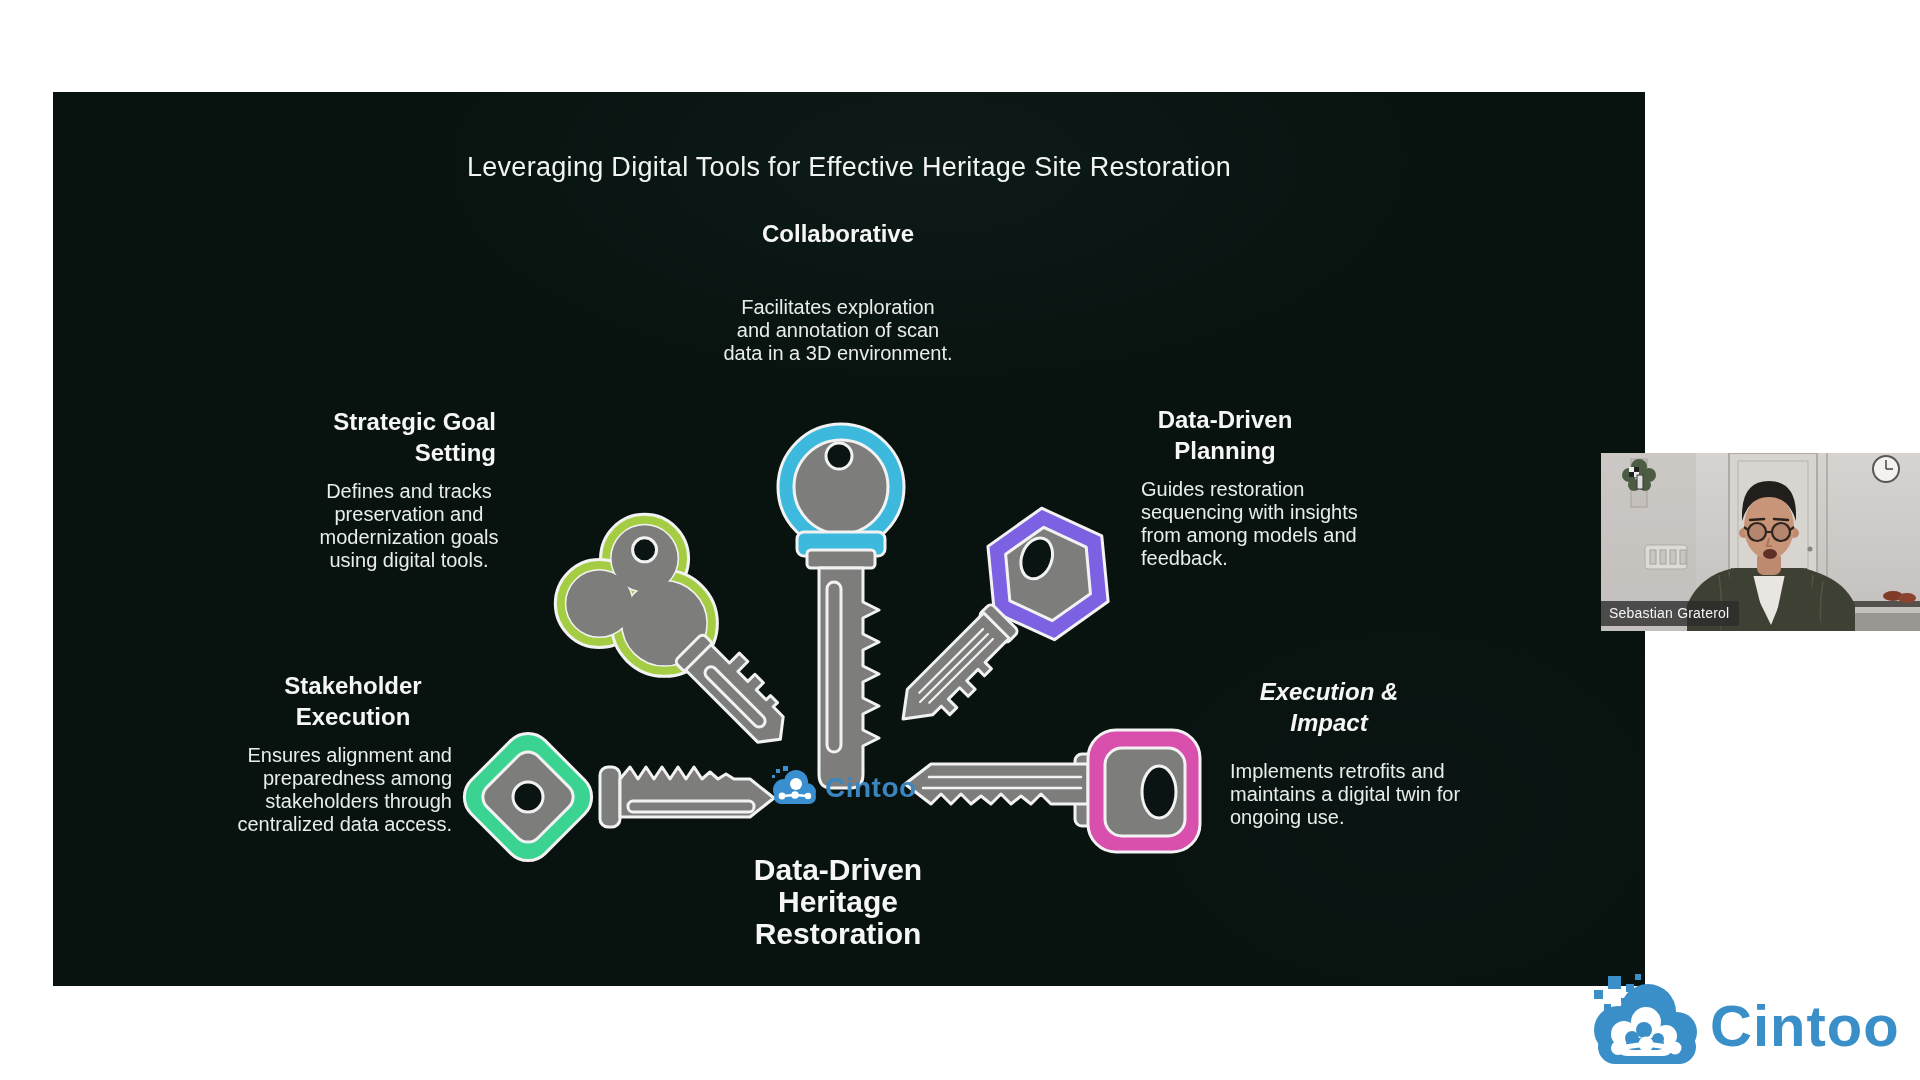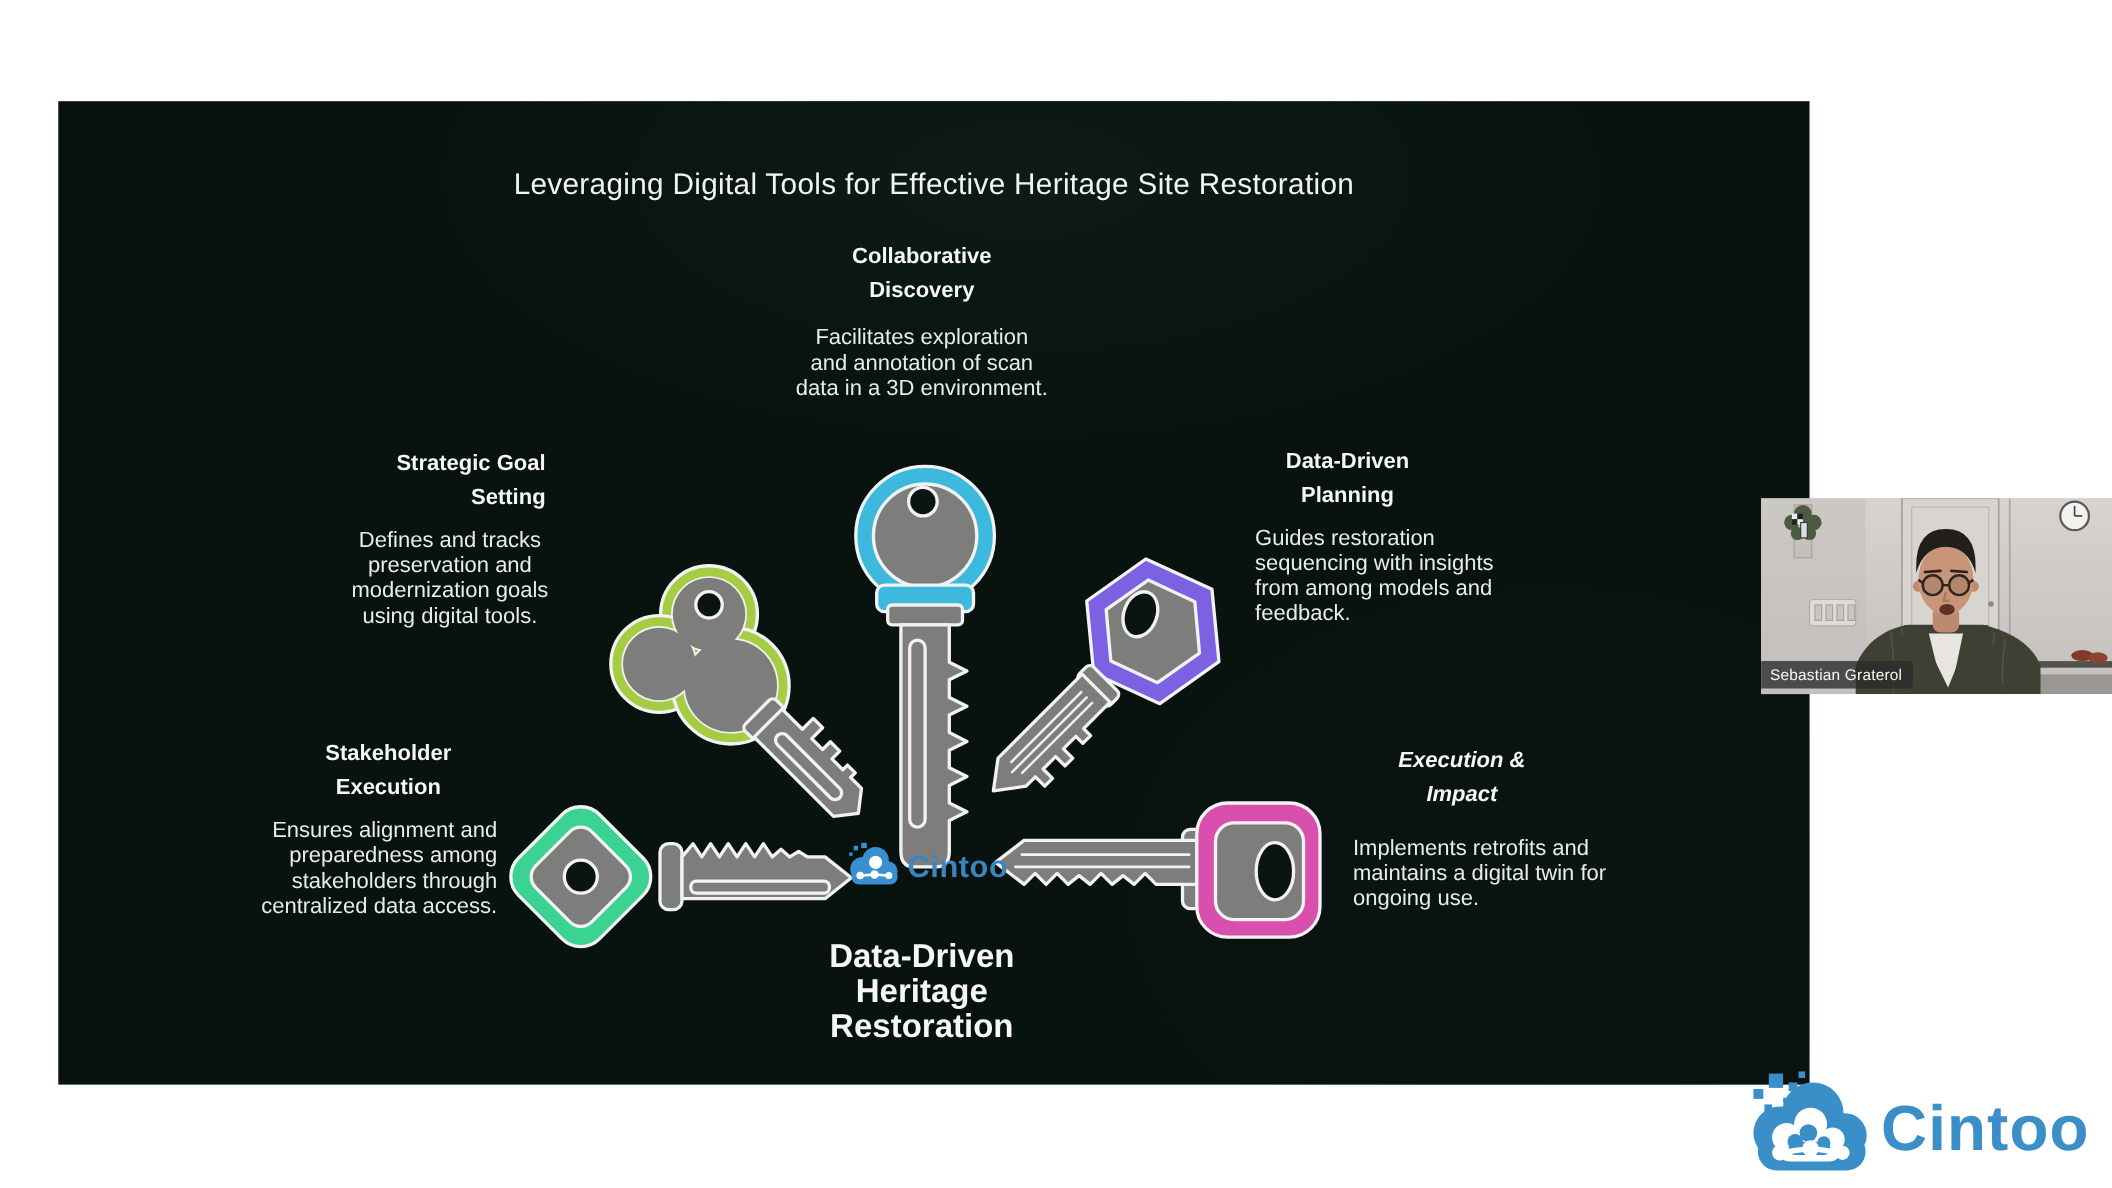--- a/index.html
+++ b/index.html
@@ -5,21 +5,21 @@
   html,body{margin:0;padding:0;background:#ffffff;font-family:"Liberation Sans",sans-serif;}
   #stage{position:relative;width:1920px;height:1080px;background:#ffffff;overflow:hidden;}
 
   
   #slide{position:absolute;left:5px;top:92px;width:1592px;height:894px;
     background:radial-gradient(ellipse 900px 400px at 55% 8%, #0d1a17 0%, rgba(13,26,23,0) 60%),
                radial-gradient(ellipse 700px 500px at 85% 80%, #0a1513 0%, rgba(10,21,19,0) 60%),
                #081310;margin-left:48px;}
   .slide-title{position:absolute;left:0;top:60px;width:1592px;text-align:center;
     color:#f2f4f3;font-size:27px;font-weight:400;letter-spacing:.3px;}
-  .topic-heading{position:absolute;color:#f5f6f5;font-weight:700;font-size:20px;line-height:31px;}
+  .topic-heading{position:absolute;color:#f5f6f5;font-weight:700;font-size:24px;line-height:31px;}
   .topic-desc{position:absolute;color:#e9eceb;font-size:20px;line-height:23px;font-weight:400;}
   .t-center{text-align:center;} .t-right{text-align:right;} .t-left{text-align:left;}
 
   #h-collab{left:635px;top:126px;width:300px;}
   #d-collab{left:670px;top:204px;width:230px;}
   #h-strategic{left:243px;top:314px;width:200px;}
   #d-strategic{left:256px;top:388px;width:200px;text-align:center;}
   #h-planning{left:1072px;top:312px;width:200px;}
   #d-planning{left:1088px;top:386px;width:225px;}
   #h-stake{left:200px;top:578px;width:200px;}
@@ -51,21 +51,20 @@
 <body>
 
 <div id="stage">
 
   <div id="slide">
 
     <div class="slide-title">Leveraging Digital Tools for Effective Heritage Site Restoration</div>
 
     <div class="topic-heading t-center" id="h-collab">
       <div>Collaborative</div>
-      <div>Discovery</div>
     </div>
     <div class="topic-desc t-center" id="d-collab">Facilitates exploration and annotation of scan data in a 3D environment.</div>
 
     <div class="topic-heading t-right" id="h-strategic">
       <div>Strategic Goal</div>
       <div>Setting</div>
     </div>
     <div class="topic-desc t-right" id="d-strategic">Defines and tracks preservation and modernization goals using digital tools.</div>
 
     <div class="topic-heading t-center" id="h-planning">

